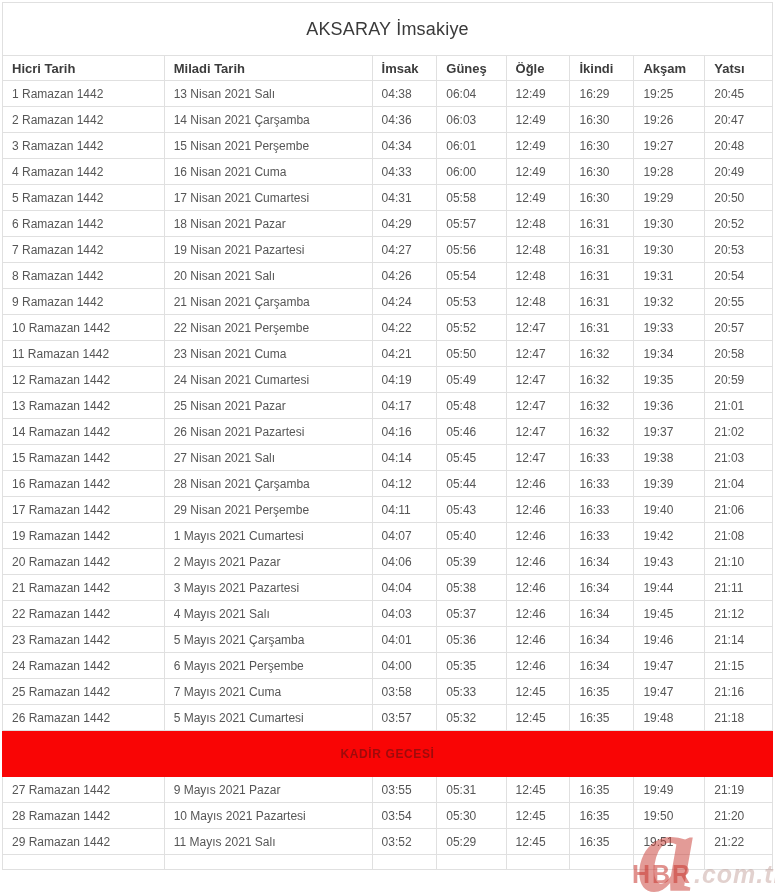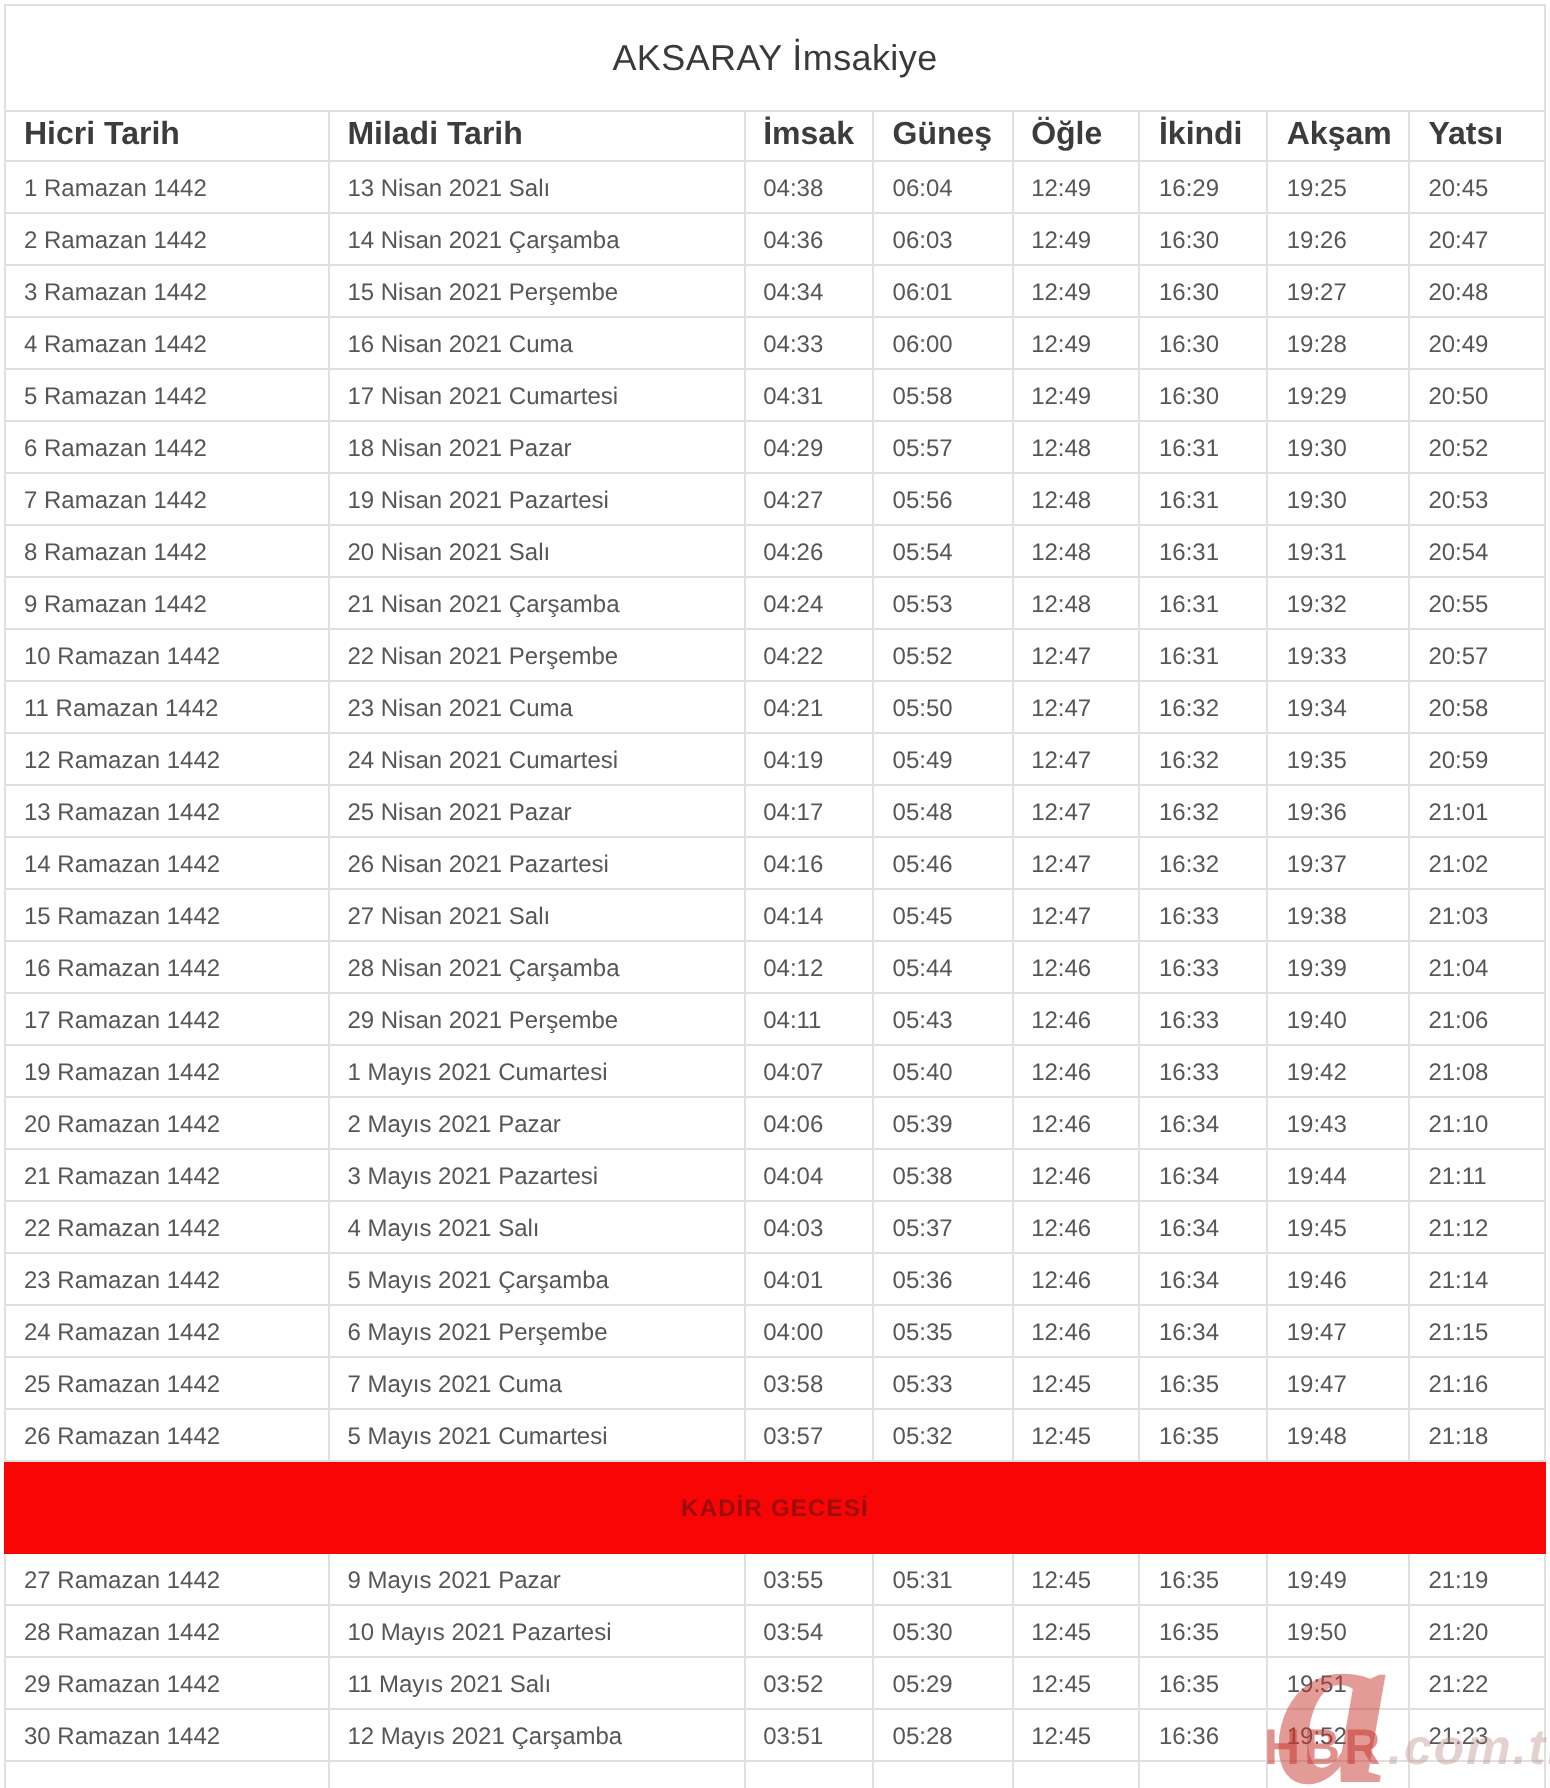--- a/index.html
+++ b/index.html
@@ -25,21 +25,21 @@
     height:50px;
     font-size:18px;
     font-weight:400;
     color:var(--title-text, #3a3a3a);
     text-align:center;
     letter-spacing:0.2px;
     margin-left:44px;
   }
   tr.header-row th {
     height:24px;
-    font-size:16px;
+    font-size:13px;
     font-weight:700;
     color:var(--header-text, #3c3c3c);
     text-align:left;
     padding:0 0 0 9px;
   }
   tbody tr.data-row td {
     height:25px;
     font-size:12px;
     color:var(--body-text, #565656);
     padding:0 0 0 9px;
@@ -396,30 +396,20 @@
       <tr class="data-row">
         <td>29 Ramazan 1442</td>
         <td>11 Mayıs 2021 Salı</td>
         <td>03:52</td>
         <td>05:29</td>
         <td>12:45</td>
         <td>16:35</td>
         <td>19:51</td>
         <td>21:22</td>
       </tr>
-      <tr class="data-row">
-        <td>30 Ramazan 1442</td>
-        <td>12 Mayıs 2021 Çarşamba</td>
-        <td>03:51</td>
-        <td>05:28</td>
-        <td>12:45</td>
-        <td>16:36</td>
-        <td>19:52</td>
-        <td>21:23</td>
-      </tr>
       <tr class="empty-row">
         <td></td>
         <td></td>
         <td></td>
         <td></td>
         <td></td>
         <td></td>
         <td></td>
         <td></td>
       </tr>

